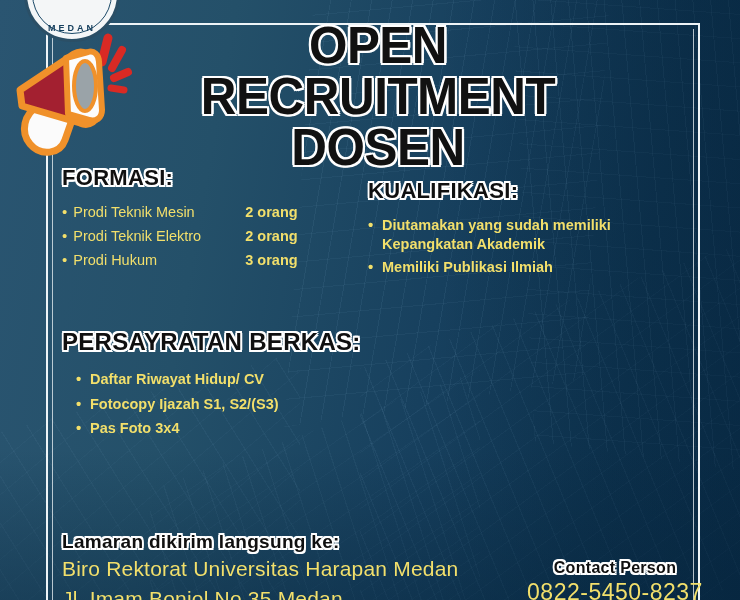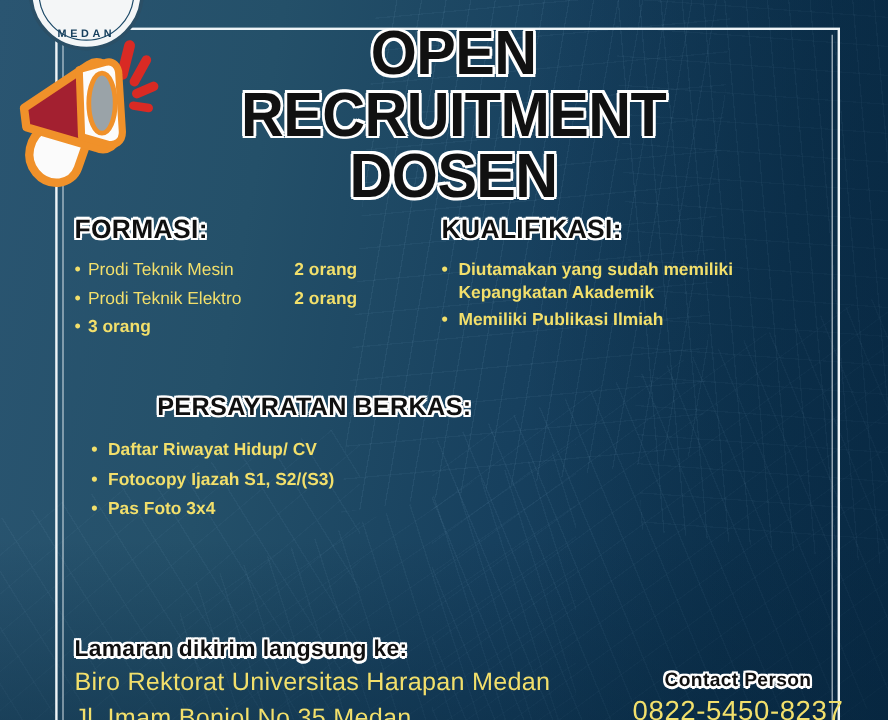--- a/index.html
+++ b/index.html
@@ -115,40 +115,40 @@
     position:absolute;left:0;right:0;bottom:6px;text-align:center;
     font-size:9px;font-weight:700;color:#17405e;letter-spacing:3px;
   }
 
   
   #megaphone{position:absolute;left:8px;top:28px;width:128px;height:132px;}
 
   
   .sec-head{font-size:22px;}
 
-  #formasi{position:absolute;left:62px;top:178px;width:300px;}
+  #formasi{position:absolute;left:62px;top:165px;width:300px;}
   #formasi .rows{margin-top:13px;}
   .f-row{display:flex;align-items:baseline;margin-bottom:8px;font-size:14.5px;}
   .f-row .bul{color:#F2DF6B;font-size:15px;margin-right:6px;line-height:1;}
   .f-row .nm{color:#F2DF6B;font-weight:400;width:172px;flex:0 0 172px;}
   .f-row .qt{color:#F2DF6B;font-weight:700;}
 
   #kualifikasi{position:absolute;left:368px;top:178px;width:330px;}
   #kualifikasi ul,#berkas ul{list-style:none;margin:12px 0 0;padding:0;}
   #kualifikasi li,#berkas li{
     position:relative;padding-left:14px;margin-bottom:5px;
     font-size:14.5px;line-height:1.28;color:#F2DF6B;font-weight:700;
   }
   #kualifikasi li:before,#berkas li:before{
     content:"\2022";position:absolute;left:0;top:-1px;
     color:#F2DF6B;font-size:15px;
   }
 
   #berkas{position:absolute;left:62px;top:328px;width:400px;}
-  #berkas .sec-head{font-size:21px;text-align:center;}
+  #berkas .sec-head{font-size:24px;}
   #berkas ul{margin-top:14px;padding-left:14px;}
   #berkas li{margin-bottom:6px;}
 
   
   #send-to{position:absolute;left:62px;top:531px;width:460px;}
   #send-to .sh{font-size:19px;}
   #send-to .ln{
     font-size:21px;color:#F2DF6B;font-weight:400;line-height:1.28;
     margin-top:3px;letter-spacing:.2px;
   }
@@ -214,20 +214,21 @@
         <span class="nm">Prodi Teknik Mesin</span>
         <span class="qt">2 orang</span>
       </div>
       <div class="f-row">
         <span class="bul">•</span>
         <span class="nm">Prodi Teknik Elektro</span>
         <span class="qt">2 orang</span>
       </div>
       <div class="f-row">
         <span class="bul">•</span>
+        <span class="nm">Prodi Hukum</span>
         <span class="qt">3 orang</span>
       </div>
     </div>
   </div>
 
   <div id="kualifikasi">
     <div class="outline-head sec-head">KUALIFIKASI:</div>
     <ul>
       <li>Diutamakan yang sudah memiliki Kepangkatan Akademik</li>
       <li>Memiliki Publikasi Ilmiah</li>

